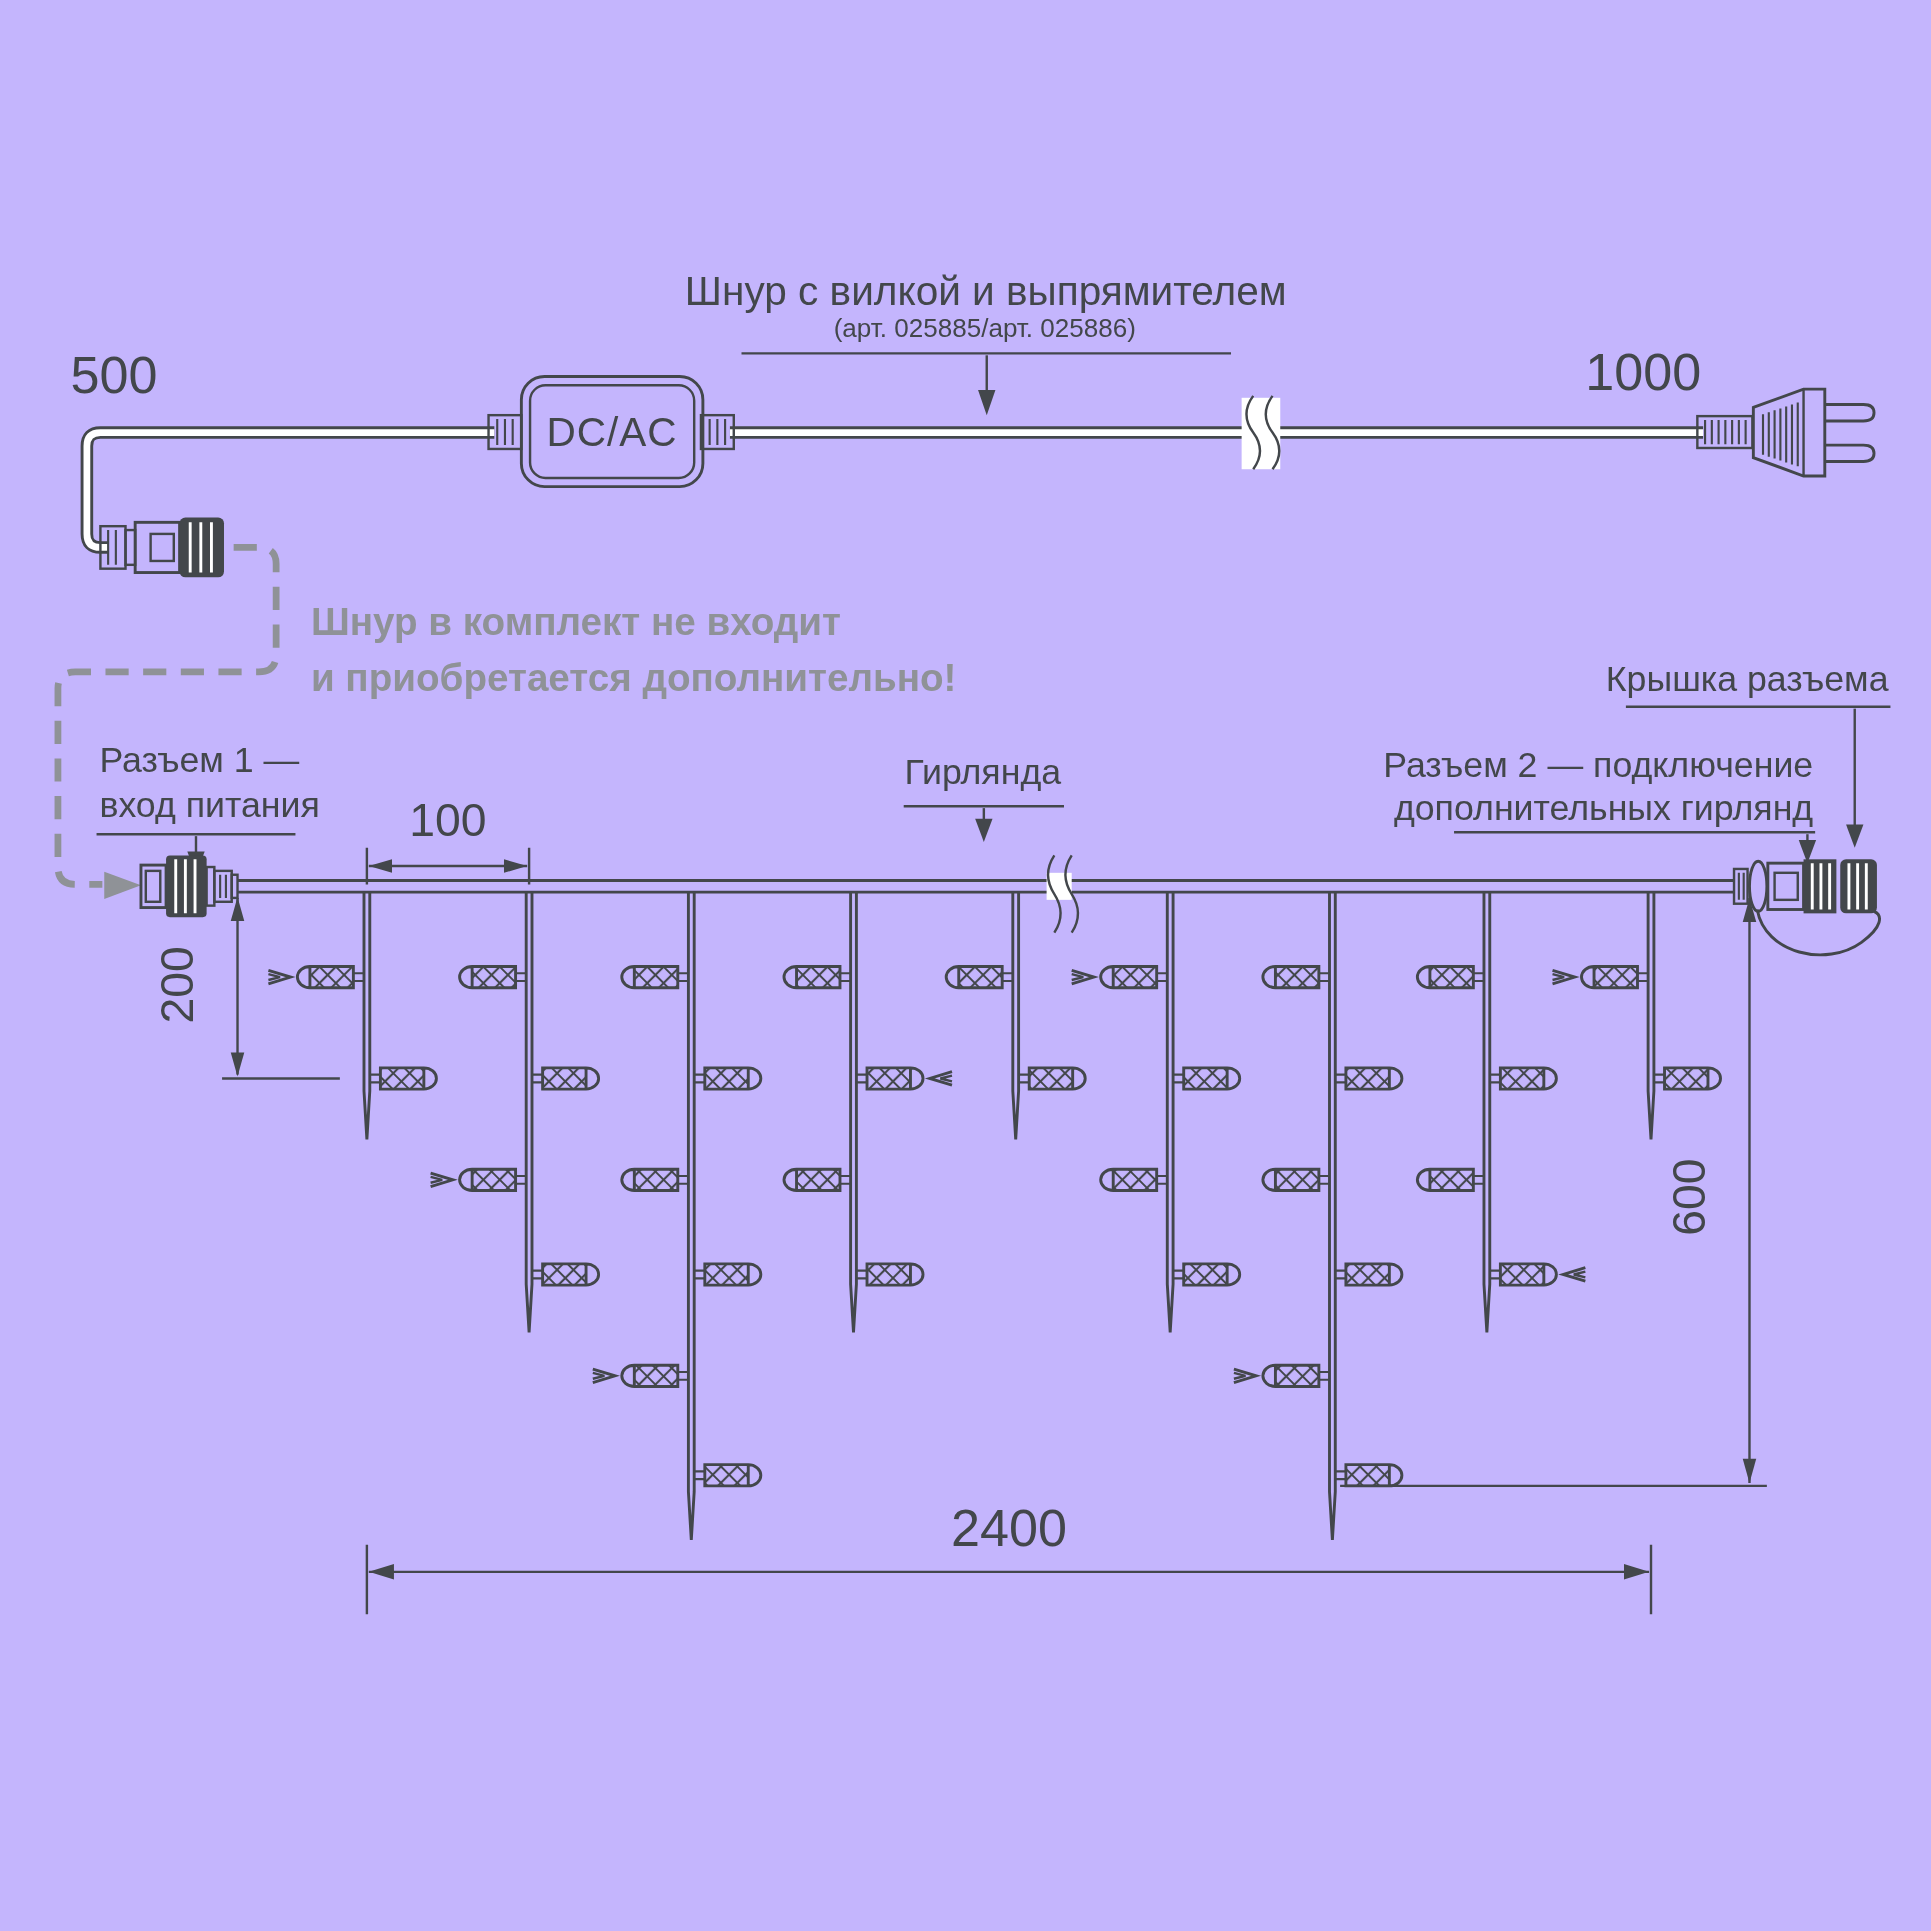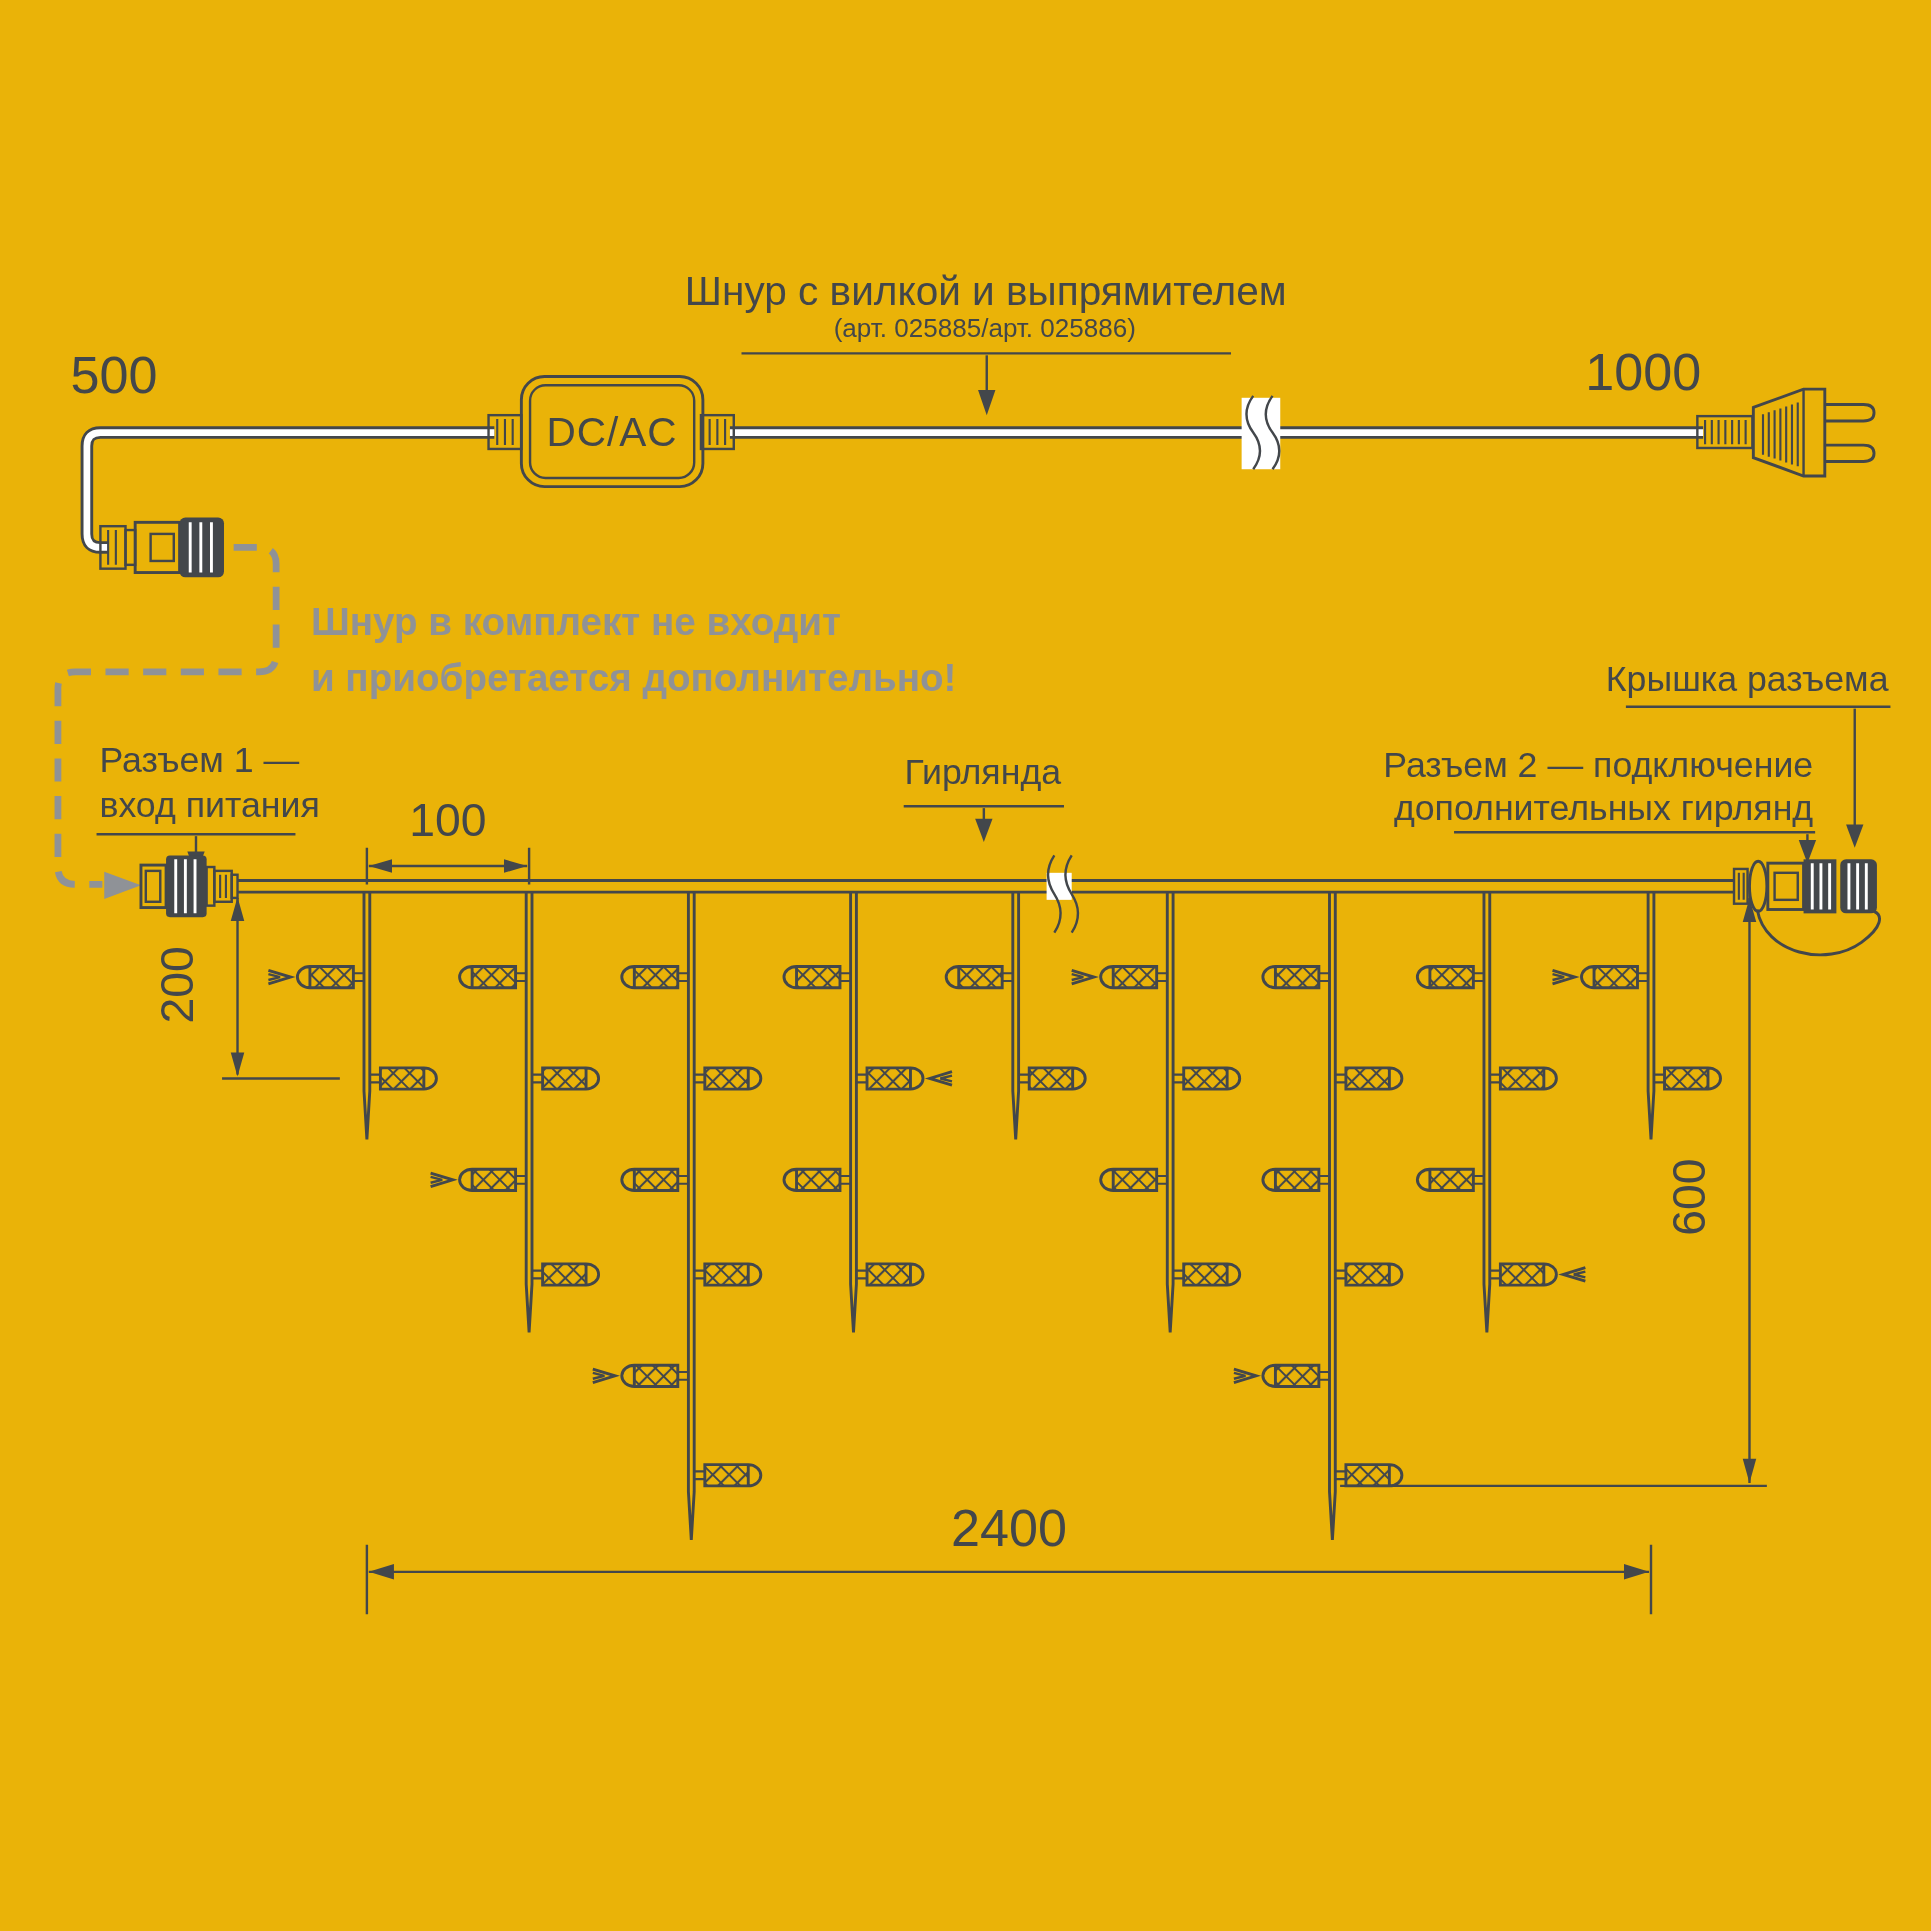--- a/index.html
+++ b/index.html
@@ -1,21 +1,21 @@
 <!DOCTYPE html>
 <html style="--line: #43474b; --gray: #8f9297; --text: #43474b;"><head>
 <meta charset="utf-8">
 <style>
   :root{
     --line:#43474b;
     --gray:#8f9297;
     --text:#43474b;
   }
   html,body{margin:0;padding:0;background:#ffffff;}
-  .stage{width:1931px;height:1931px;position:relative;background:#eab308;}
+  .stage{width:1931px;height:1931px;position:relative;background:#c4b5fd;}
   svg{display:block;}
   svg .ln{stroke:var(--line);fill:none;stroke-width:3;}
   svg .thin{stroke-width:2.5;}
   svg .xtra{stroke-width:2.2;}
   svg .solid{fill:var(--line);stroke:none;}
   svg .blk{fill:var(--line);stroke:none;}
   svg .wstripe{stroke:#ffffff;stroke-width:3;fill:none;}
   svg .cordOuter{stroke:var(--line);stroke-width:13;fill:none;}
   svg .cordInner{stroke:#ffffff;stroke-width:7;fill:none;}
   svg .wipe{fill:#ffffff;stroke:none;}

